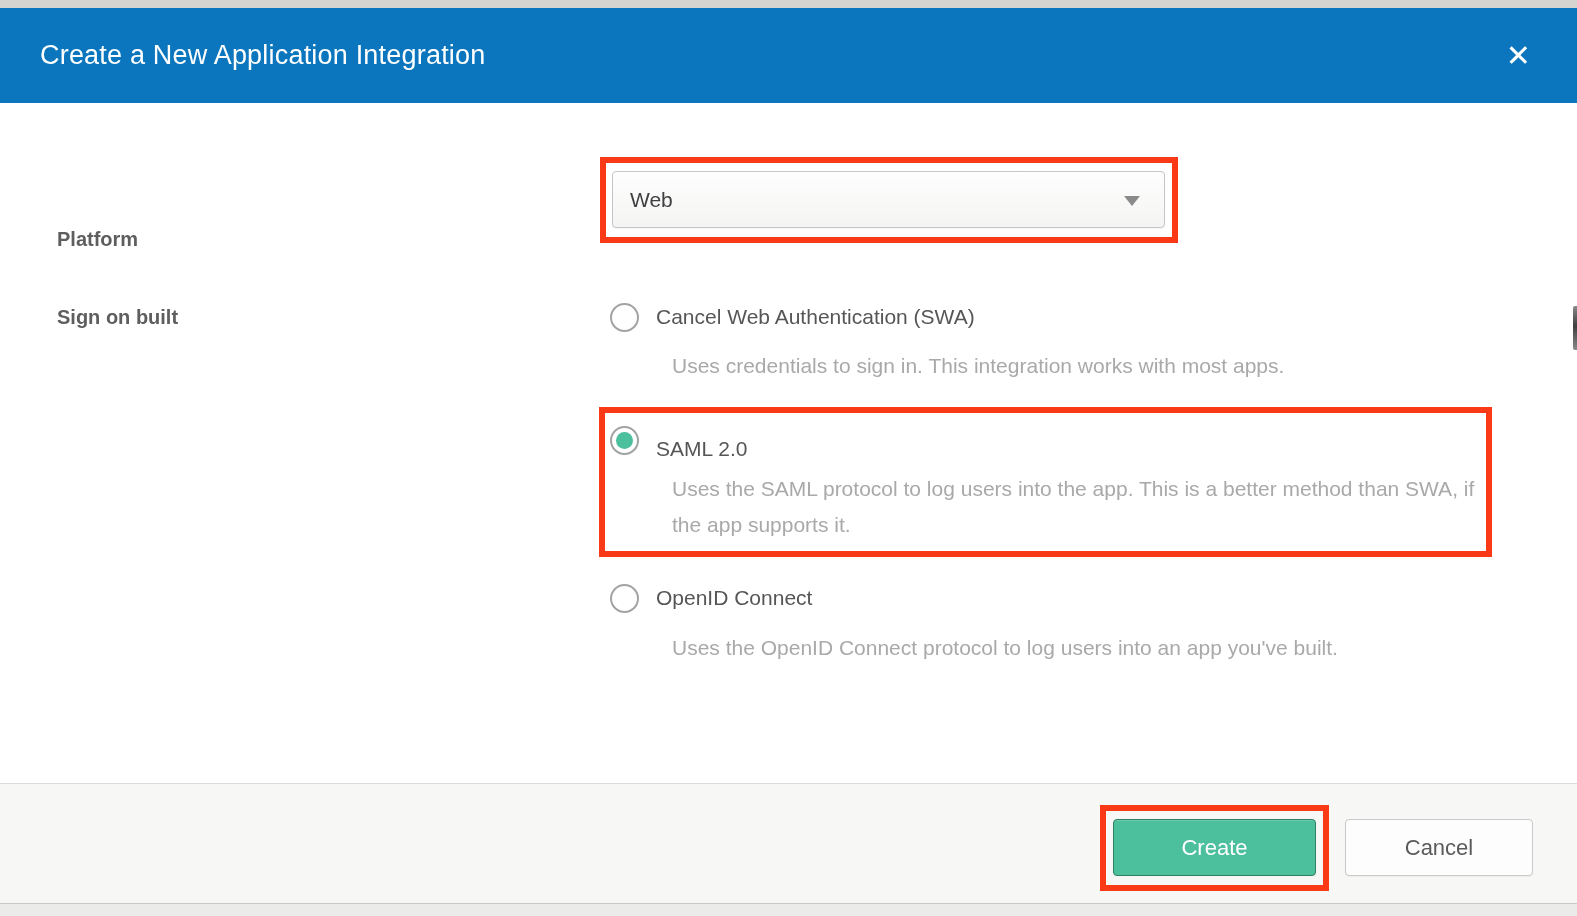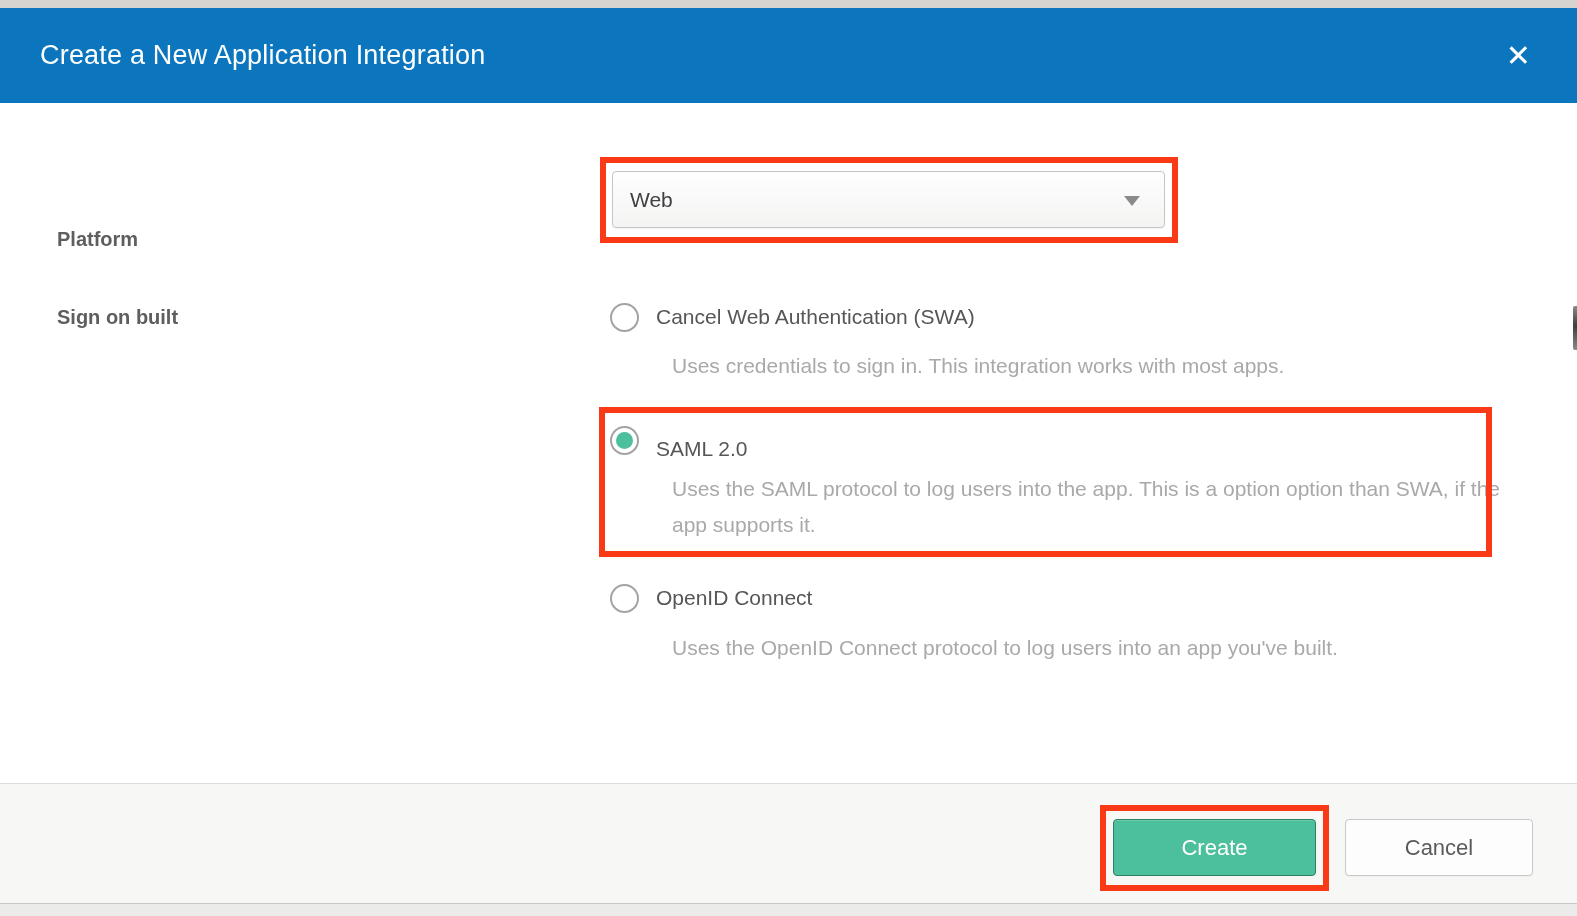--- a/index.html
+++ b/index.html
@@ -177,21 +177,21 @@
 <div class="field-label label-signon">Sign on built</div>
 
 <div class="radio radio-swa"></div>
 <div class="option-label optlabel-swa">Cancel Web Authentication (SWA)</div>
 <div class="option-desc optdesc-swa">Uses credentials to sign in. This integration works with most apps.</div>
 
 <div class="radio radio-saml selected">
     <span class="dot"></span>
   </div>
 <div class="option-label optlabel-saml">SAML 2.0</div>
-<div class="option-desc optdesc-saml">Uses the SAML protocol to log users into the app. This is a option option than SWA, if the app supports it.</div>
+<div class="option-desc optdesc-saml">Uses the SAML protocol to log users into the app. This is a better method than SWA, if the app supports it.</div>
 <div class="annotation annotation-saml"></div>
 
 <div class="radio radio-oidc"></div>
 <div class="option-label optlabel-oidc">OpenID Connect</div>
 <div class="option-desc optdesc-oidc">Uses the OpenID Connect protocol to log users into an app you've built.</div>
 
 <div class="dialog-footer">
   <div class="btn btn-cancel">Cancel</div>
   <div class="btn btn-create">Create</div>
 </div>

